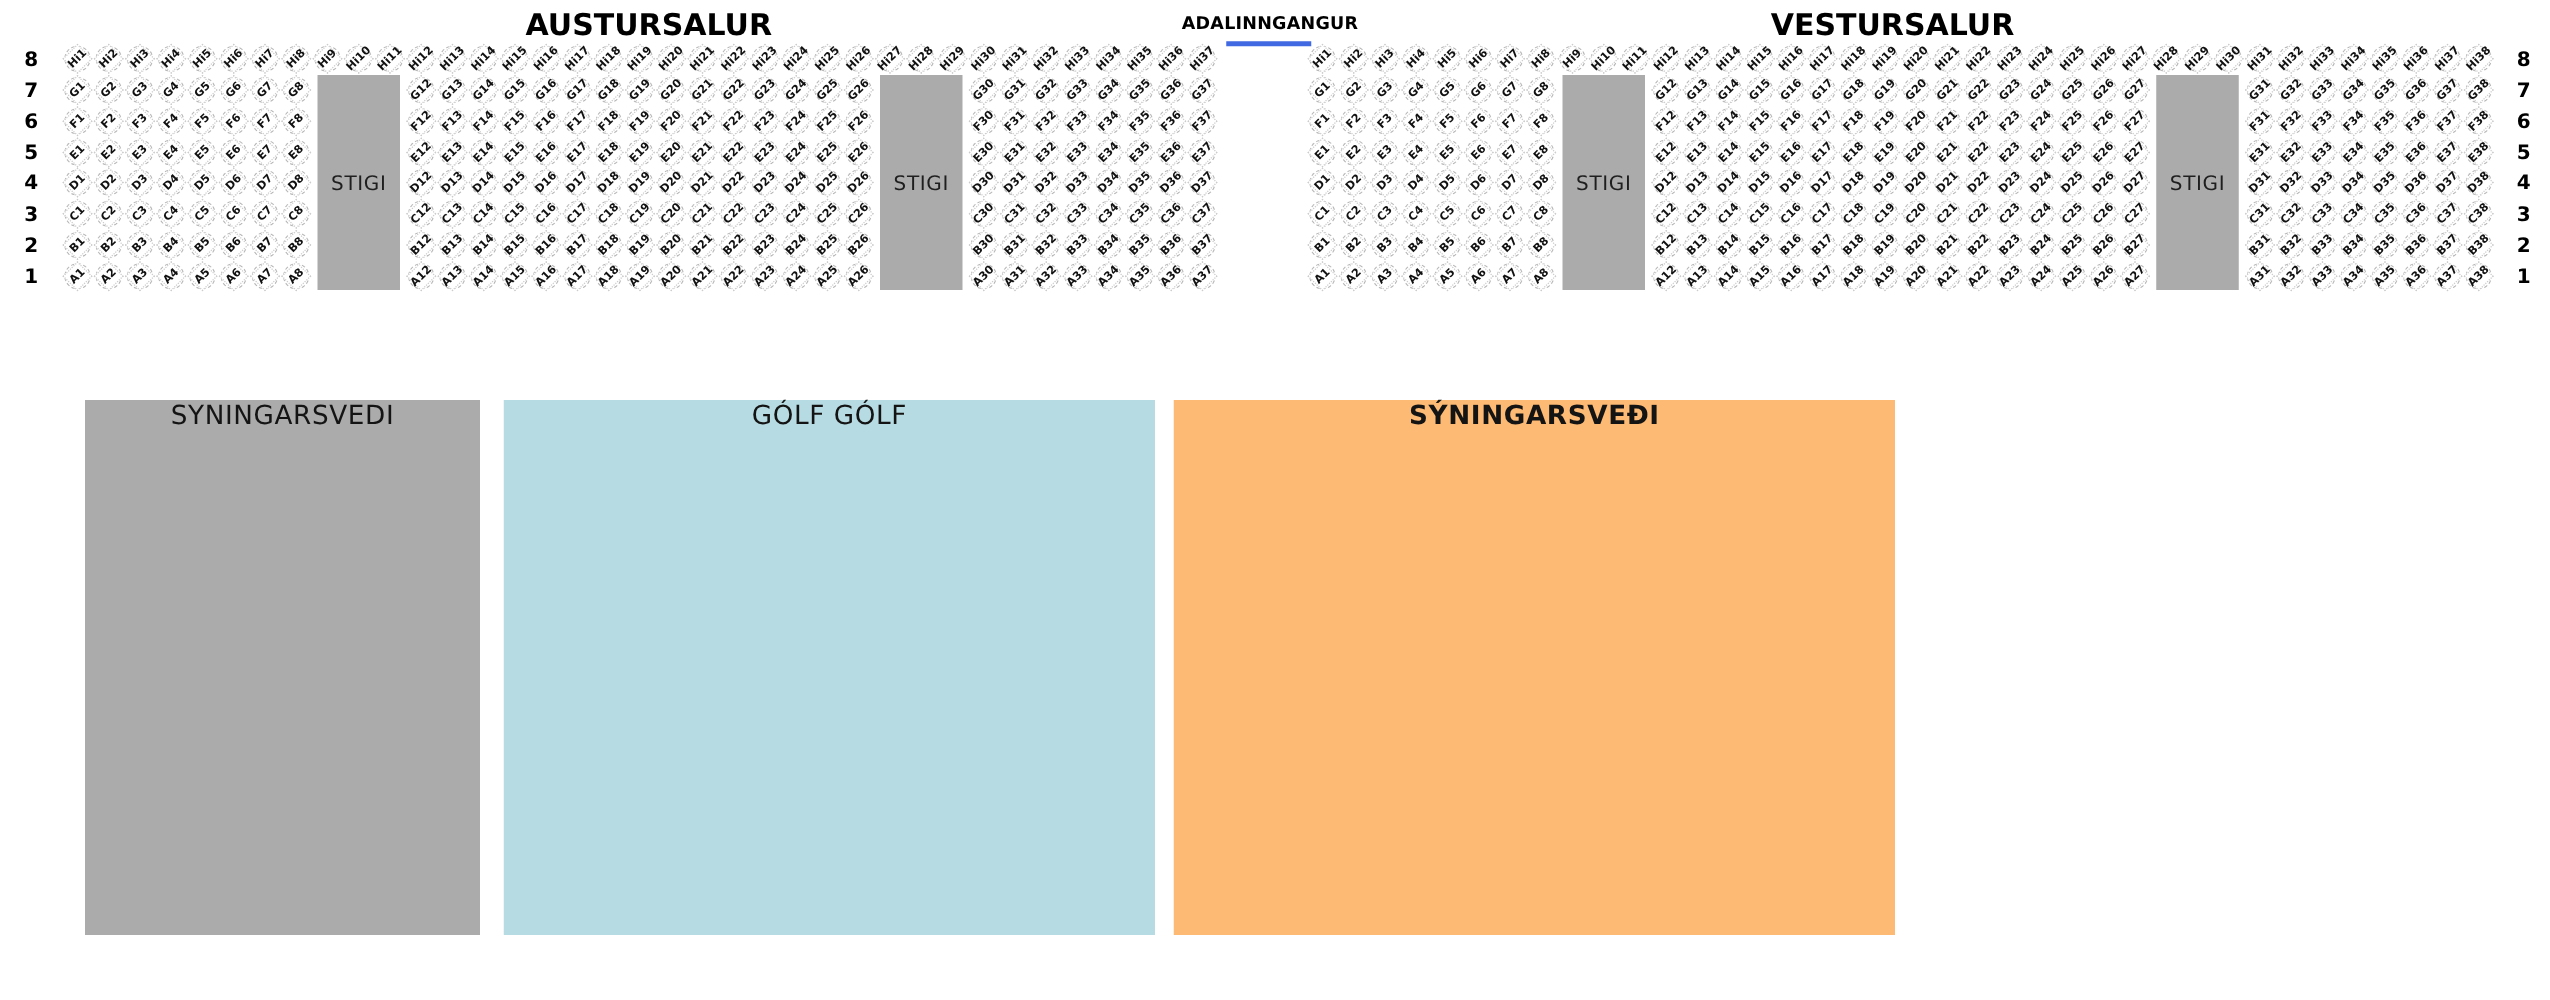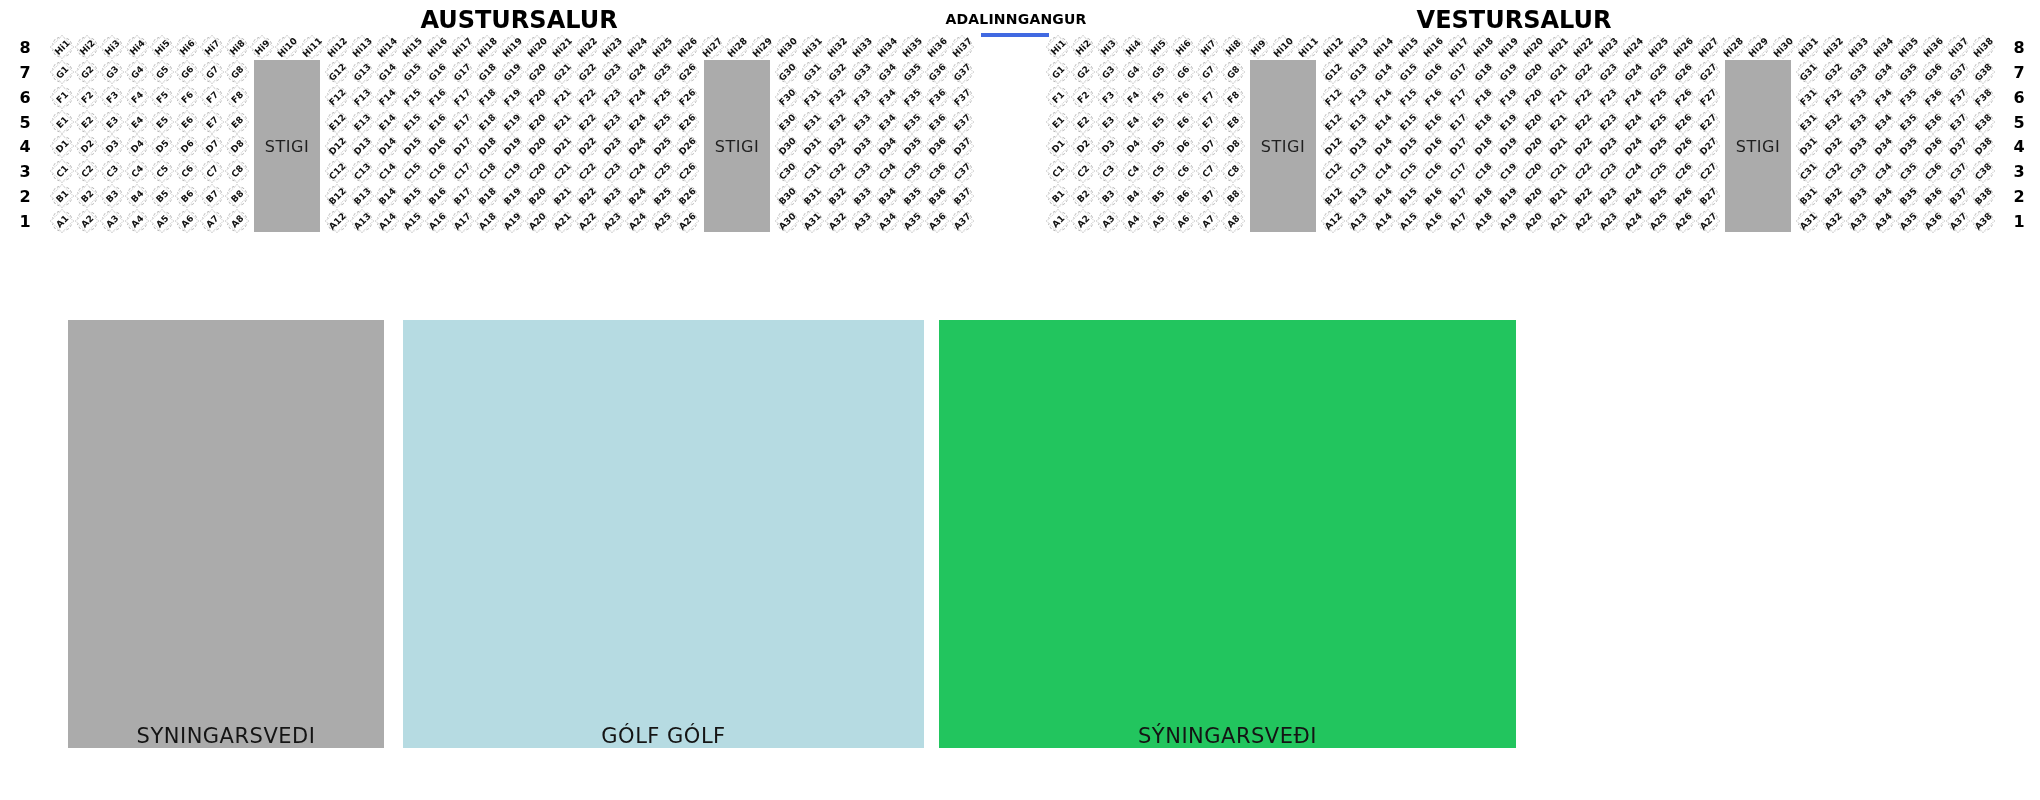--- a/index.html
+++ b/index.html
@@ -40,21 +40,21 @@
     font-size:16px;font-weight:bold;color:#000;
   }
   .stigi{
     position:absolute;top:60px;height:172px;width:66px;
     display:flex;align-items:center;justify-content:center;
     font-size:16px;color:#1f1f1f;letter-spacing:.5px;
   }
   
   .area{
     position:absolute;top:320px;height:428px;
-    display:flex;align-items:flex-end;justify-content:center;
+    display:flex;align-items:flex-start;justify-content:center;
   }
   .area span{font-size:21px;color:#141414;letter-spacing:.5px;white-space:nowrap;}
   #area-0{left:68px;width:316px;}
   #area-1{left:403px;width:521px;}
   #area-2{left:939px;width:577px;}
 </style>
 </head>
 <body>
 
 <div class="hall-title" id="title-left">AUSTURSALUR</div>
@@ -2666,15 +2666,15 @@
     <div class="rownum" style="left: 2019px; top: 196.142px;">2</div>
     <div class="rownum" style="left: 2019px; top: 220.999px;">1</div>
   </div>
 
 <div class="area" id="area-0" style="background: rgb(171, 171, 171);">
   <span>SYNINGARSVEDI</span>
 </div>
 <div class="area" id="area-1" style="background: rgb(182, 219, 226);">
   <span>GÓLF GÓLF</span>
 </div>
-<div class="area" id="area-2" style="background: #22c55e;">
+<div class="area" id="area-2" style="background: #fdba74; font-weight: bold;">
   <span>SÝNINGARSVEÐI</span>
 </div>
 
 </body></html>

